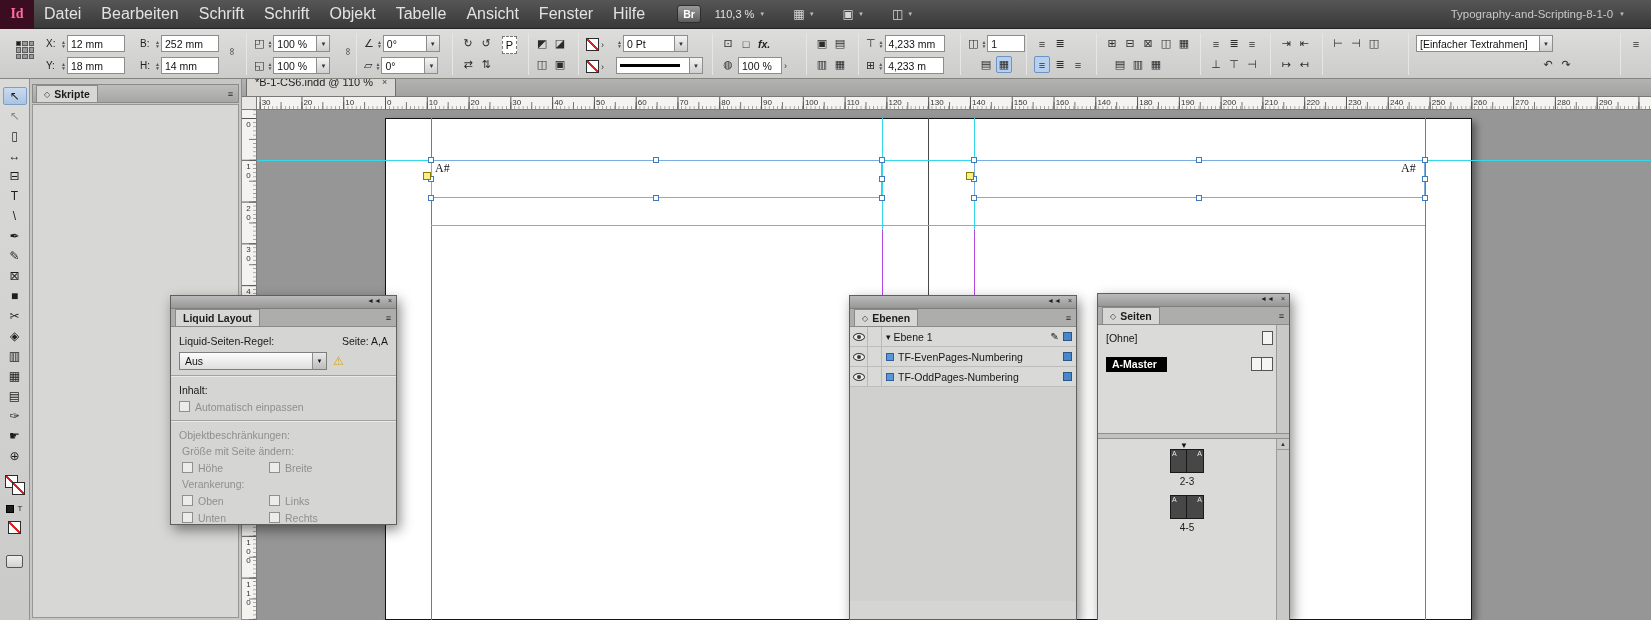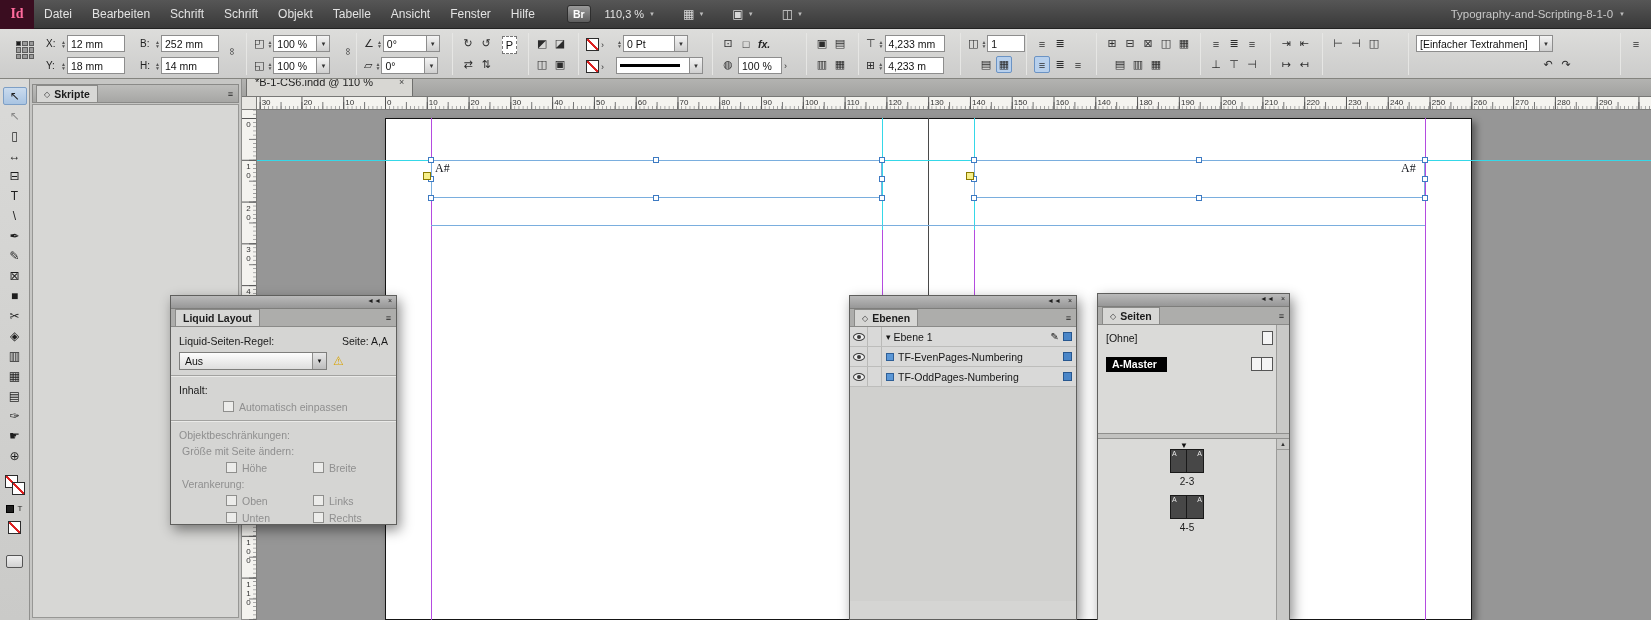--- a/index.html
+++ b/index.html
@@ -7,21 +7,21 @@
   #app { position:relative; width:1651px; height:620px; overflow:hidden;
          background:#969696; font-family:"Liberation Sans","DejaVu Sans",sans-serif; }
 
   
   #menubar { position:absolute; top:0; left:0; right:0; height:29px; z-index:60;
              background:linear-gradient(#565656,#393939); border-bottom:1px solid #222;
              display:flex; align-items:center; color:#e3e3e3; }
   #logo { width:34px; height:29px; background:#3a0d20; color:#ff6b9d; font-weight:bold;
           font-size:14px; display:flex; align-items:center; justify-content:center;font-family:Liberation Serif, serif; }
   #menu-items { display:flex; }
-  .menu-item { padding:4px 10px; font-size:12px; height:29px; display:flex; align-items:center; }
+  .menu-item { padding:4px 10px; font-size:16px; height:29px; display:flex; align-items:center; }
   #br-badge { margin-left:22px; background:linear-gradient(#9a9a9a,#5e5e5e); border:1px solid #2e2e2e;
               border-radius:3px; color:#fff; font-weight:bold; font-size:10.5px; padding:2px 5px; }
   #zoom-combo { margin-left:14px; font-size:11px; display:flex; align-items:center; gap:5px; }
   .mb-btn { margin-left:28px; display:flex; align-items:center; gap:4px; font-size:12px; color:#d8d8d8; }
   .mb-ic { font-size:12px; }
   .mb-dd { font-size:6px; color:#bbb; }
   #workspace { margin-left:auto; margin-right:26px; font-size:11.5px; color:#c8c8c8;
                display:flex; gap:6px; align-items:center; }
 
   
@@ -80,21 +80,21 @@
   .ptab { background:#d7d7d5; border:1px solid #8a8a88; border-bottom:none; height:17px; padding:0 7px;
           font-size:10.5px; font-weight:bold; color:#1c1c1c; display:flex; align-items:center; gap:4px; }
   .ptab .dia { font-size:8px; color:#444; font-weight:normal; }
   .pmenu { position:absolute; right:5px; top:4px; font-size:9px; color:#222; }
 
   
   #docwin { position:absolute; left:242px; top:79px; right:0; bottom:0; display:flex; flex-direction:column; }
   #tabbar { height:18px; background:linear-gradient(#b3b3b1,#a2a2a0); border-bottom:1px solid #787876;
             display:flex; align-items:flex-end; flex:none; }
   .doc-tab { height:29px; background:#d8d7d3; border:1px solid #6f6f6d; border-bottom:none; margin-left:4px;
-             padding:0 8px; font-size:11px; color:#1d1d1d; display:flex; align-items:center; gap:26px; }
+             padding:0 8px; font-size:11px; color:#1d1d1d; display:flex; align-items:center; gap:9px; }
   .doc-close { font-size:9px; color:#444; }
   #ruler-row { display:flex; flex:none; }
   #ruler-corner { width:15px; height:13px; background:#e9e8e4; border-right:1px solid #7c7c7a; border-bottom:1px solid #7c7c7a; }
   #h-ruler { position:relative; flex:1; height:13px; background-color:#f4f3ef; border-bottom:1px solid #7c7c7a;
     background-image:
       linear-gradient(90deg,#555 0,#555 1px,transparent 1px),
       linear-gradient(90deg,#777 0,#777 1px,transparent 1px),
       linear-gradient(90deg,#9a9a9a 0,#9a9a9a 1px,transparent 1px);
     background-size:41.79px 13px, 20.895px 7px, 4.179px 3px;
     background-position:128px bottom, 128px bottom, 128px bottom;
@@ -139,21 +139,21 @@
   .dis { color:#8f8f8f; }
   .llrow { display:flex; align-items:center; height:16px; }
   .llright { margin-left:auto; }
   .ddwrap { display:flex; align-items:center; margin:3px 0 4px; }
   .dd { width:148px; height:18px; border:1px solid #7e7e7c; background:linear-gradient(#fdfdfd,#dedede);
         display:flex; align-items:center; font-size:10.5px; padding-left:5px; color:#111; }
   .ddarr { margin-left:auto; width:14px; height:16px; background:linear-gradient(#e8e8e8,#bdbdbd);
            border-left:1px solid #8d8d8b; font-size:6px; display:flex; align-items:center; justify-content:center; }
   .warn { margin-left:6px; font-size:12px; color:#d9a400; }
   .hr { height:2px; border-top:1px solid #a2a2a0; border-bottom:1px solid #eaeae8; margin:5px -8px; }
-  .cbrow { display:flex; align-items:center; height:17px; gap:5px;margin-left:44px; }
+  .cbrow { display:flex; align-items:center; height:17px; gap:5px; }
   .cb { width:11px; height:11px; background:#ececea; border:1px solid #8f8f8d; flex:none; }
   .cb1l { width:66px; }
   .ind { padding-left:3px; }
 
   
   #layer-list { background:#d0d0ce; }
   .lrow { height:20px; display:flex; align-items:center; border-bottom:1px solid #bdbdbb;
           background:#d9d9d8; font-size:10.5px; color:#161616; }
   .lcell { width:18px; align-self:stretch; border-right:1px solid #b9b9b7; display:flex;
            align-items:center; justify-content:center; flex:none; }

